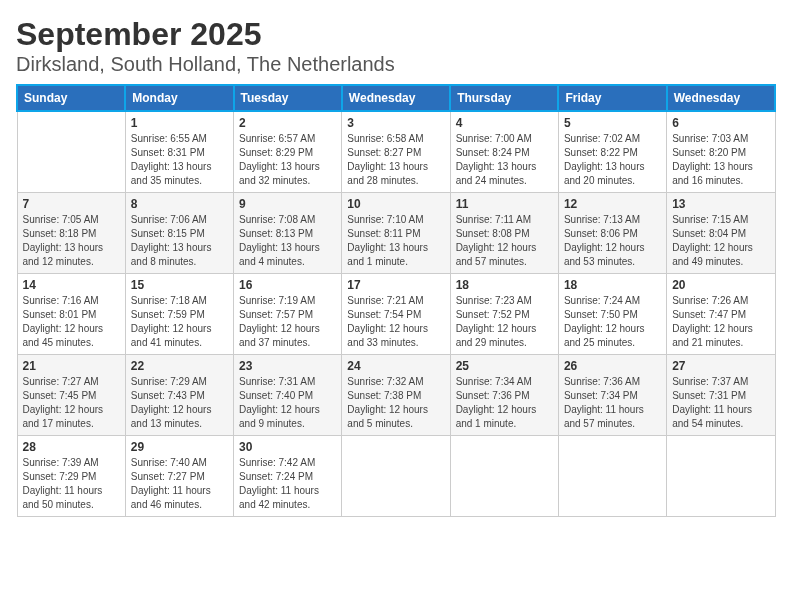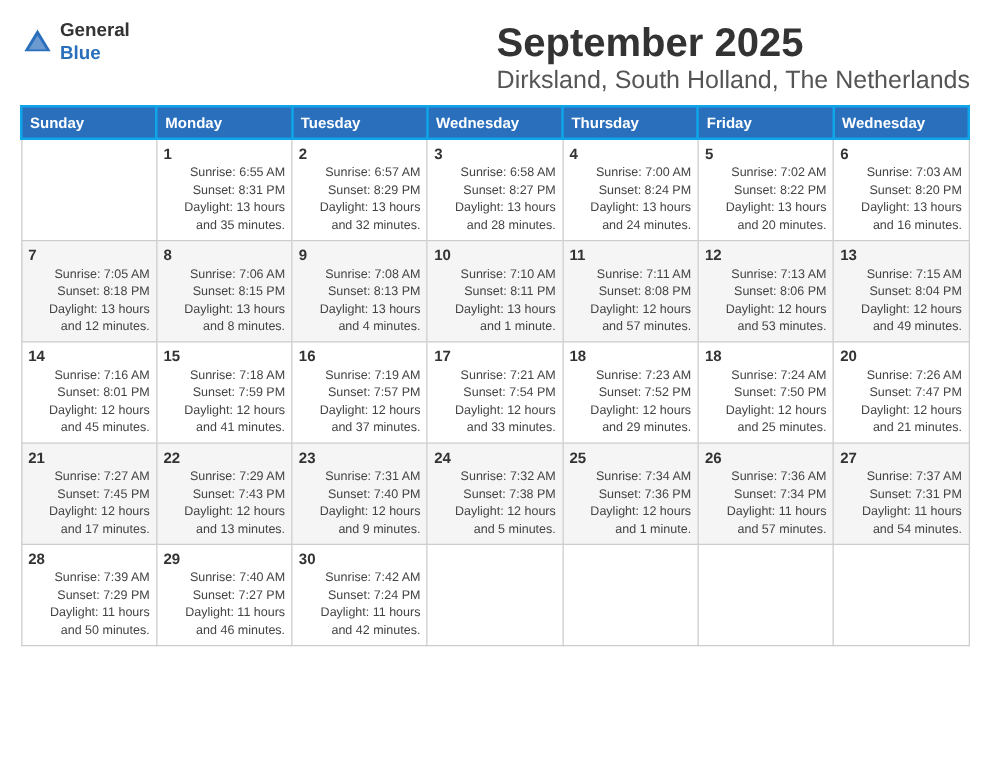--- a/index.html
+++ b/index.html
@@ -72,48 +72,35 @@
     .day-number {
       font-size: 12px;
       font-weight: bold;
       color: #333;
       margin-bottom: 2px;
     }
     .day-info {
       font-size: 10px;
       color: #444;
       line-height: 1.4;
-      text-align: right;
     }
     .empty-cell {
       background: #f9f9f9;
     }
     tbody tr:nth-child(odd) td {
       background-color: #fff;
     }
     tbody tr:nth-child(even) td {
       background-color: #f5f5f5;
     }
   </style>
 </head>
 <body>
 
 <div class="header">
-  <div class="logo">
-    <svg class="logo-icon" viewBox="0 0 40 40">
-      <polygon points="20,5 35,30 5,30" fill="#2a6fbc"></polygon>
-      <polygon points="20,12 30,28 10,28" fill="#fff" opacity="0.3"></polygon>
-    </svg>
-    <div>
-      <div>
-        <span class="logo-text-general">General</span><br>
-        <span class="logo-text-blue">Blue</span>
-      </div>
-    </div>
-  </div>
   <div class="title-block">
     <div class="month-title">September 2025</div>
     <div class="location-title">Dirksland, South Holland, The Netherlands</div>
   </div>
 </div>
 
 <table>
   <thead>
     <tr>
 

